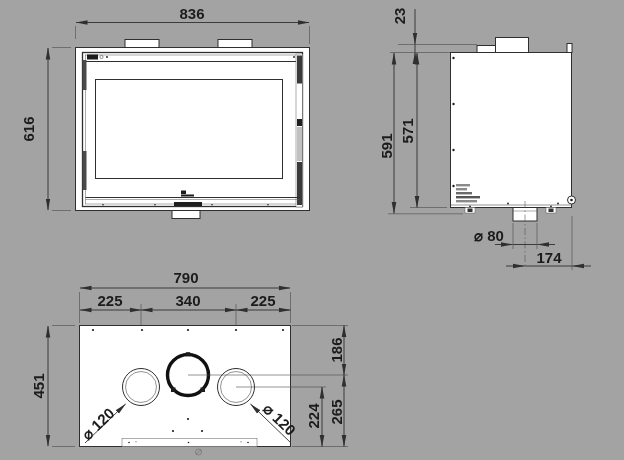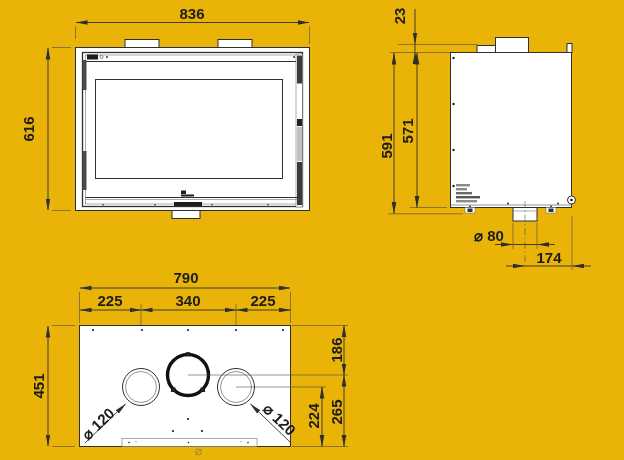--- a/index.html
+++ b/index.html
@@ -1,16 +1,16 @@
 <!DOCTYPE html>
 <html><head>
 <meta charset="utf-8">
 <style>
   html,body { margin:0; padding:0; background:#ffffff; }
-  .canvas { position:relative; width:624px; height:460px; background:#eab308; overflow:hidden;
+  .canvas { position:relative; width:624px; height:460px; background:#a3a3a3; overflow:hidden;
             font-family:"Liberation Sans", sans-serif; }
   svg { position:absolute; left:0; top:0; }
   .ln   { stroke:#2f2f2f; stroke-width:1; fill:none; }
   .ln12 { stroke:#2f2f2f; stroke-width:1.3; fill:none; }
   .thin { stroke:#4a4a4a; stroke-width:0.6; fill:none; }
   .hair { stroke:#5a5a5a; stroke-width:0.5; fill:none; }
   .dimline { stroke:#2f2f2f; stroke-width:0.9; fill:none; }
   .wfill { fill:#ffffff; }
   .dk { fill:#1d1d1d; }
   .dim { font:bold 15px "Liberation Sans", sans-serif; fill:#1c1c1c; text-anchor:middle; }

